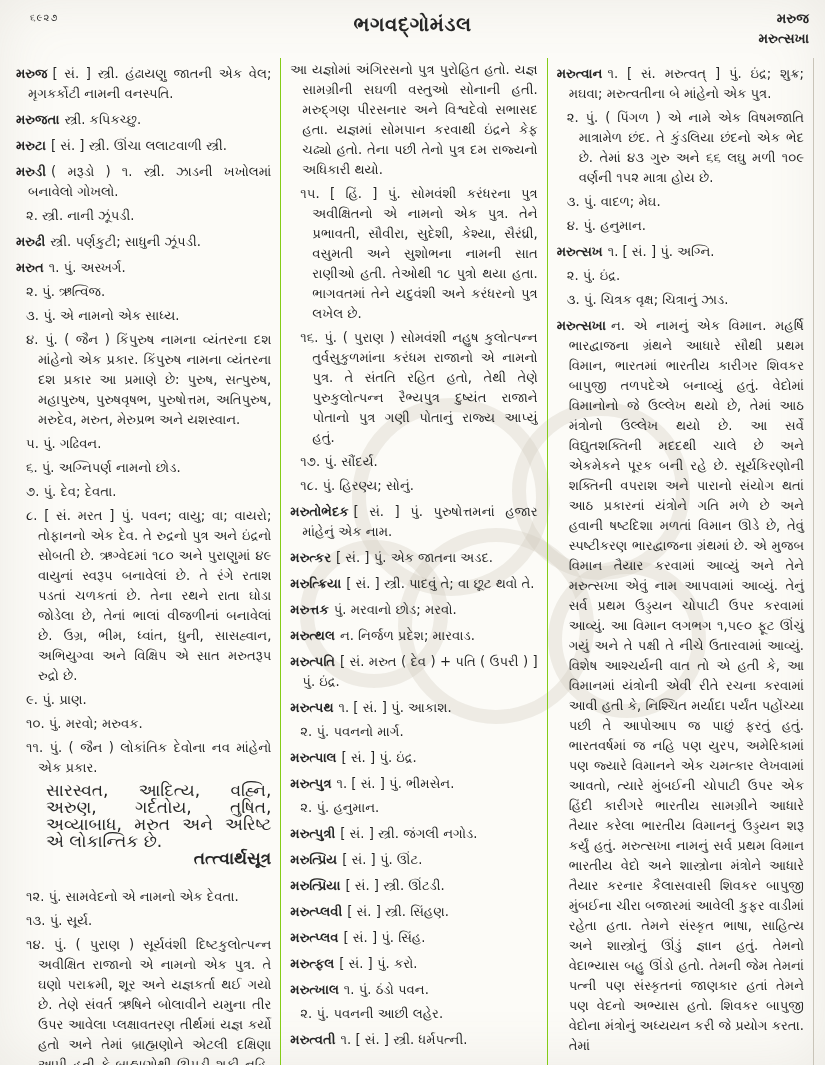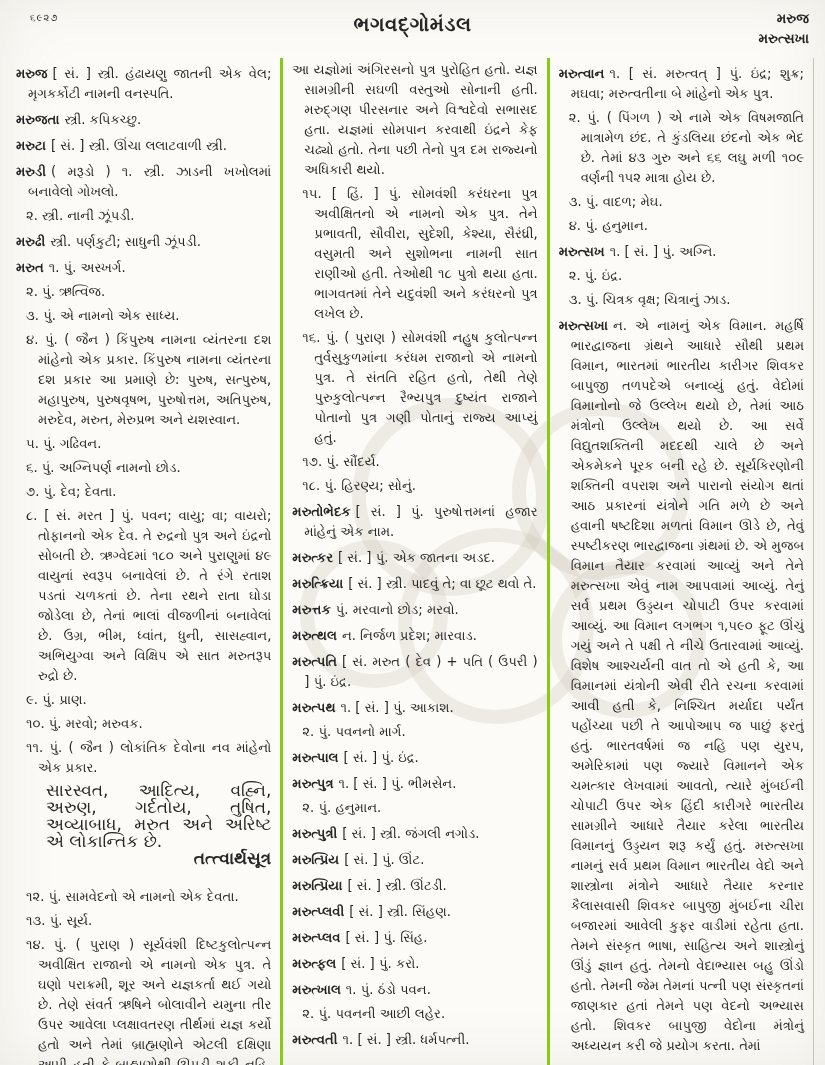--- a/index.html
+++ b/index.html
@@ -23,21 +23,21 @@
   .r5{width:120px;height:120px;left:300px;top:540px;}
   
   .header{position:absolute;top:8px;left:0;right:0;height:48px;z-index:2;}
   .page-number{position:absolute;left:30px;top:4px;font-size:10px;font-weight:normal;letter-spacing:1px;}
   .book-title{position:absolute;left:0;right:0;top:4px;text-align:center;font-size:20px;font-weight:bold;letter-spacing:.5px;}
   .guide-words{position:absolute;right:16px;top:0;text-align:right;font-size:13.5px;font-weight:bold;line-height:20px;}
   
   .columns{position:absolute;top:58px;left:14px;right:11px;bottom:0;display:grid;
     grid-template-columns:1fr 1fr 1fr;z-index:1;}
   .col{overflow:hidden;padding:0 9px 0 2px;position:relative;}
-  .col+.col{border-left:3px solid #84cc16;padding-left:9px;}
+  .col+.col{border-left:1px solid #84cc16;padding-left:9px;}
   .columns{border-right:1px solid #c9c4b8;}
   
   .para{margin:0 0 4px 0;font-size:13.2px;line-height:20px;text-align:justify;}
   .para b.head{font-weight:bold;margin-right:5px;}
   .para-entry{padding-left:12px;text-indent:-12px;margin-top:6px;}
   .para-plain{padding-left:12px;text-indent:-12px;margin-top:2px;}
   .para-sense{padding-left:22px;text-indent:-12px;}
   .para-quote{font-size:17px;line-height:17px;padding-left:30px;text-indent:0;margin:2px 0 20px 0;}
   .quote-source{display:block;text-align:right;font-weight:bold;}
 </style>

